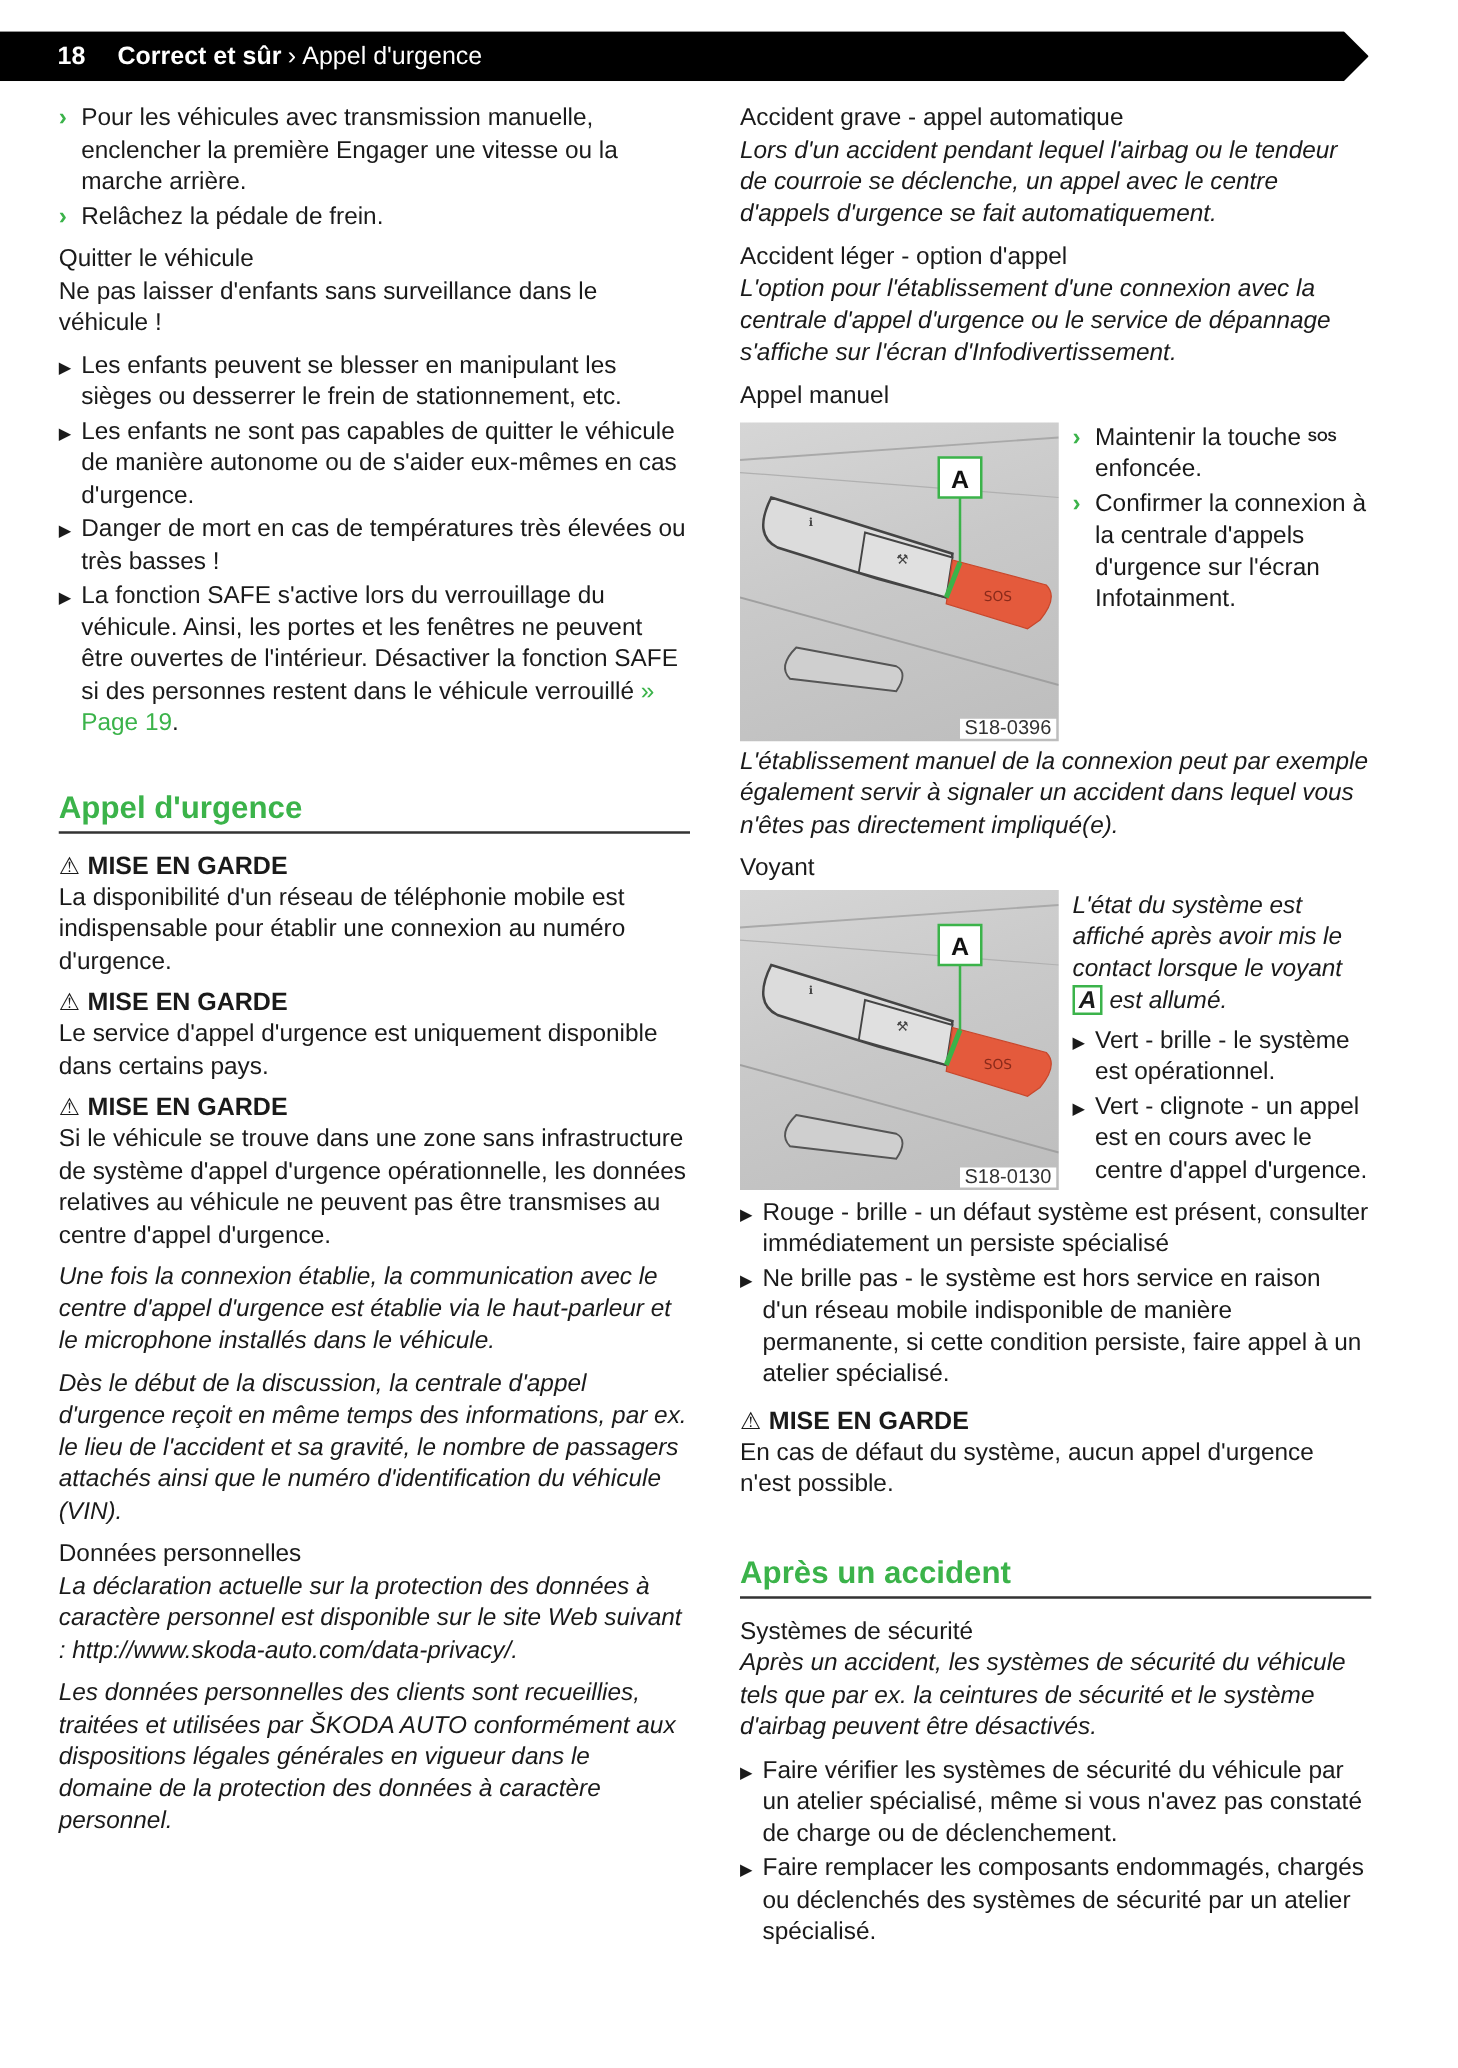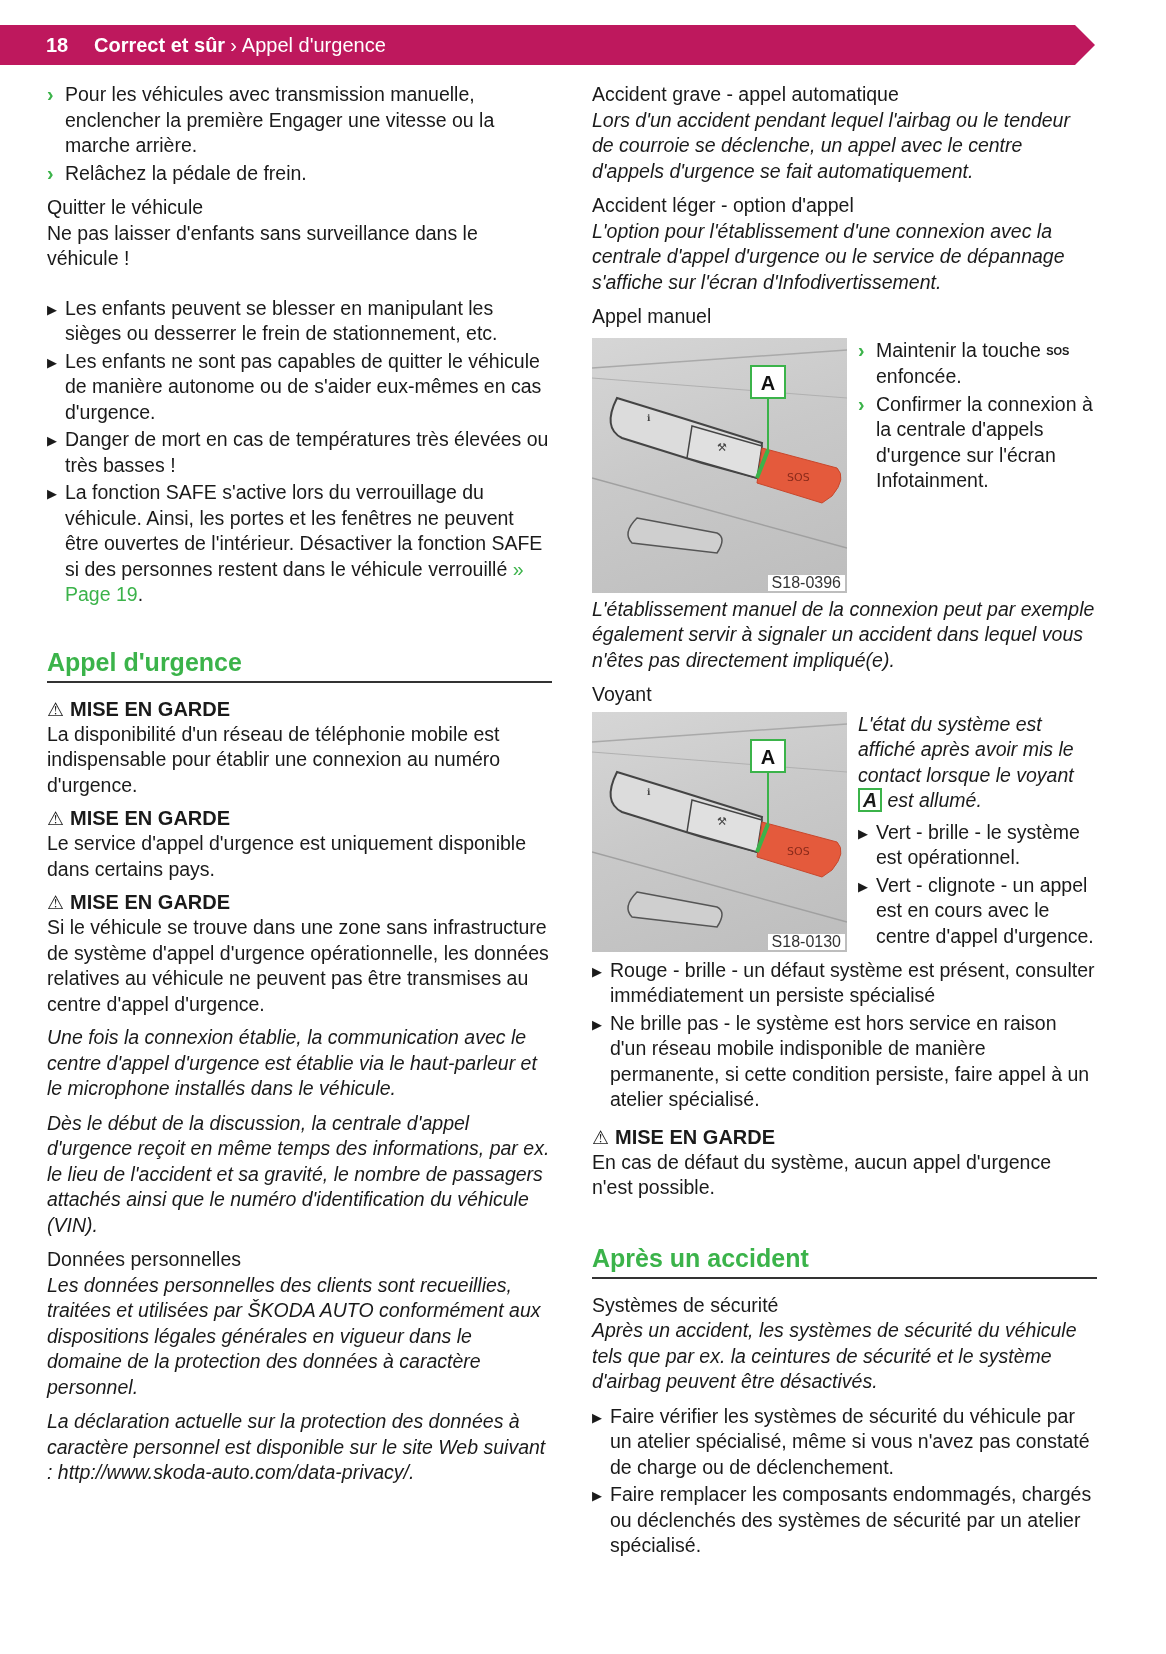--- a/index.html
+++ b/index.html
@@ -1,21 +1,21 @@
 <!DOCTYPE html>
 <html><head>
 <meta charset="utf-8">
 <style>
   * { box-sizing: border-box; margin: 0; padding: 0; }
   html, body { width: 1166px; height: 1654px; background: #ffffff; overflow: hidden; }
   body { font-family: "Liberation Sans", "DejaVu Sans", sans-serif; color: #1a1a1a; position: relative; }
 
   .header-bar {
     position: absolute; left: 0; top: 25px; width: 1095px; height: 40px;
-    background: #be185d;
+    background: #000000;
     clip-path: polygon(0 0, 1075px 0, 1095px 50%, 1075px 100%, 0 100%);
     display: flex; align-items: center; color: #fff; font-size: 20px;
   }
   .header-bar .page-num { font-weight: bold; margin-left: 46px; width: 48px; }
   .header-bar .crumb-main { font-weight: bold; }
   .header-bar .crumb-sep { margin: 0 5px; }
 
   .col { position: absolute; top: 82px; font-size: 19.5px; line-height: 25.5px; }
   .col-left { left: 47px; width: 505px; }
   .col-right { left: 592px; width: 505px; }
@@ -65,21 +65,21 @@
   <span>Appel d'urgence</span>
 </div>
 
 <div class="col col-left">
   <ul class="steps">
     <li><span class="mk">›</span><span>Pour les véhicules avec transmission manuelle, enclencher la première Engager une vitesse ou la marche arrière.</span></li>
     <li><span class="mk">›</span><span>Relâchez la pédale de frein.</span></li>
   </ul>
 
   <div class="subhead">Quitter le véhicule</div>
-  <div class="subhead" style="margin-bottom:24px;">Ne pas laisser d'enfants sans surveillance dans le véhicule !</div>
+  <div class="subhead" style="margin-bottom:8px;">Ne pas laisser d'enfants sans surveillance dans le véhicule !</div>
 
   <ul class="bullets">
     <li><span class="mk">▶</span><span>Les enfants peuvent se blesser en manipulant les sièges ou desserrer le frein de stationnement, etc.</span></li>
     <li><span class="mk">▶</span><span>Les enfants ne sont pas capables de quitter le véhicule de manière autonome ou de s'aider eux-mêmes en cas d'urgence.</span></li>
     <li><span class="mk">▶</span><span>Danger de mort en cas de températures très élevées ou très basses !</span></li>
     <li><span class="mk">▶</span><span>La fonction SAFE s'active lors du verrouillage du véhicule. Ainsi, les portes et les fenêtres ne peuvent être ouvertes de l'intérieur. Désactiver la fonction SAFE si des personnes restent dans le véhicule verrouillé </span><span class="green-link">» Page 19</span><span>.</span></li>
   </ul>
 
   <div style="height:30px"></div>
   <div class="section-title">Appel d'urgence</div>
@@ -94,22 +94,22 @@
   </div>
   <div style="margin-bottom:8px;">
     <div class="warn-title"><span class="tri">⚠</span><span>MISE EN GARDE</span></div>
     <div>Si le véhicule se trouve dans une zone sans infrastructure de système d'appel d'urgence opérationnelle, les données relatives au véhicule ne peuvent pas être transmises au centre d'appel d'urgence.</div>
   </div>
 
   <p>Une fois la connexion établie, la communication avec le centre d'appel d'urgence est établie via le haut-parleur et le microphone installés dans le véhicule.</p>
   <p>Dès le début de la discussion, la centrale d'appel d'urgence reçoit en même temps des informations, par ex. le lieu de l'accident et sa gravité, le nombre de passagers attachés ainsi que le numéro d'identification du véhicule (VIN).</p>
 
   <div class="subhead" style="margin-top:4px;">Données personnelles</div>
+  <p>La déclaration actuelle sur la protection des données à caractère personnel est disponible sur le site Web suivant : http://www.skoda-auto.com/data-privacy/.</p>
   <p>Les données personnelles des clients sont recueillies, traitées et utilisées par ŠKODA AUTO conformément aux dispositions légales générales en vigueur dans le domaine de la protection des données à caractère personnel.</p>
-  <p>La déclaration actuelle sur la protection des données à caractère personnel est disponible sur le site Web suivant : http://www.skoda-auto.com/data-privacy/.</p>
 </div>
 
 <div class="col col-right">
   <div class="subhead">Accident grave - appel automatique</div>
   <p>Lors d'un accident pendant lequel l'airbag ou le tendeur de courroie se déclenche, un appel avec le centre d'appels d'urgence se fait automatiquement.</p>
 
   <div class="subhead">Accident léger - option d'appel</div>
   <p>L'option pour l'établissement d'une connexion avec la centrale d'appel d'urgence ou le service de dépannage s'affiche sur l'écran d'Infodivertissement.</p>
 
   <div class="subhead" style="margin-bottom:8px;">Appel manuel</div>

